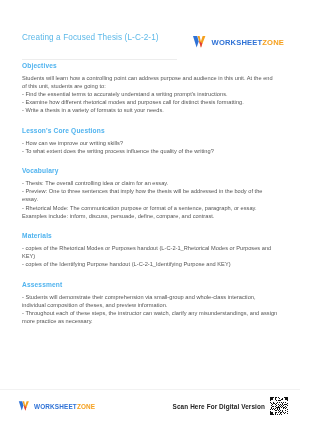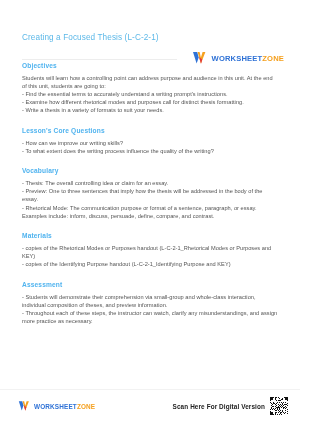--- a/index.html
+++ b/index.html
@@ -40,21 +40,21 @@
     font-weight: 400;
     letter-spacing: 0.1px;
     width: 152px;
     margin: 0;
   }
 
   .brand {
     display: flex;
     align-items: center;
     gap: 4px;
-    margin-top: 18px;
+    margin-top: 2px;
   }
   .brand-mark {
     display: block;
   }
   .brand-text {
     font-size: 7.6px;
     font-weight: bold;
     letter-spacing: 0.15px;
     white-space: nowrap;
   }

